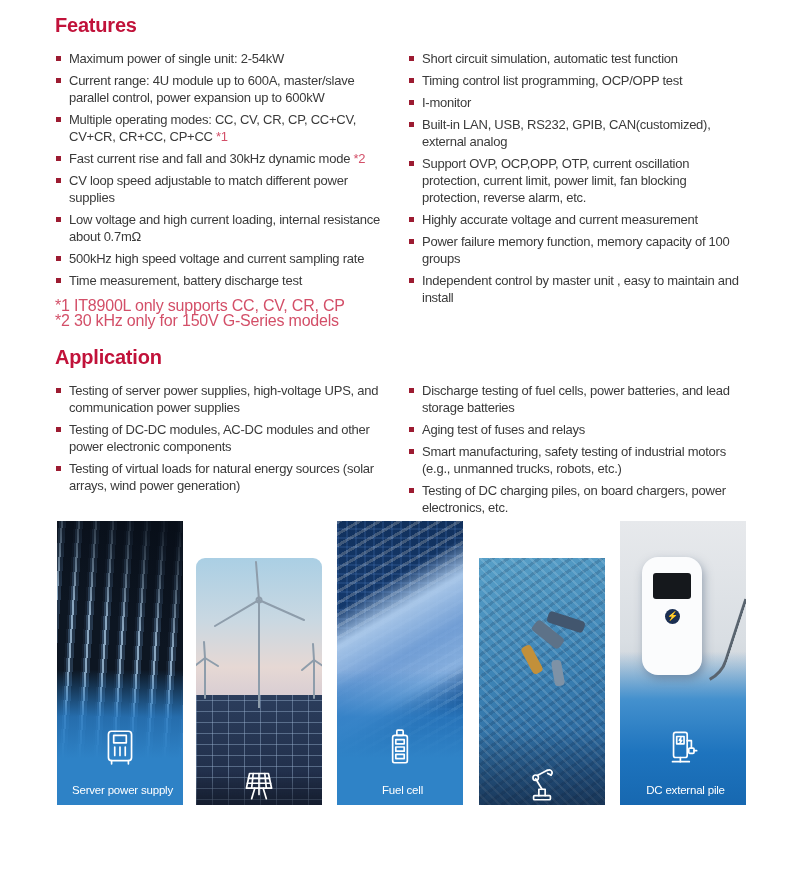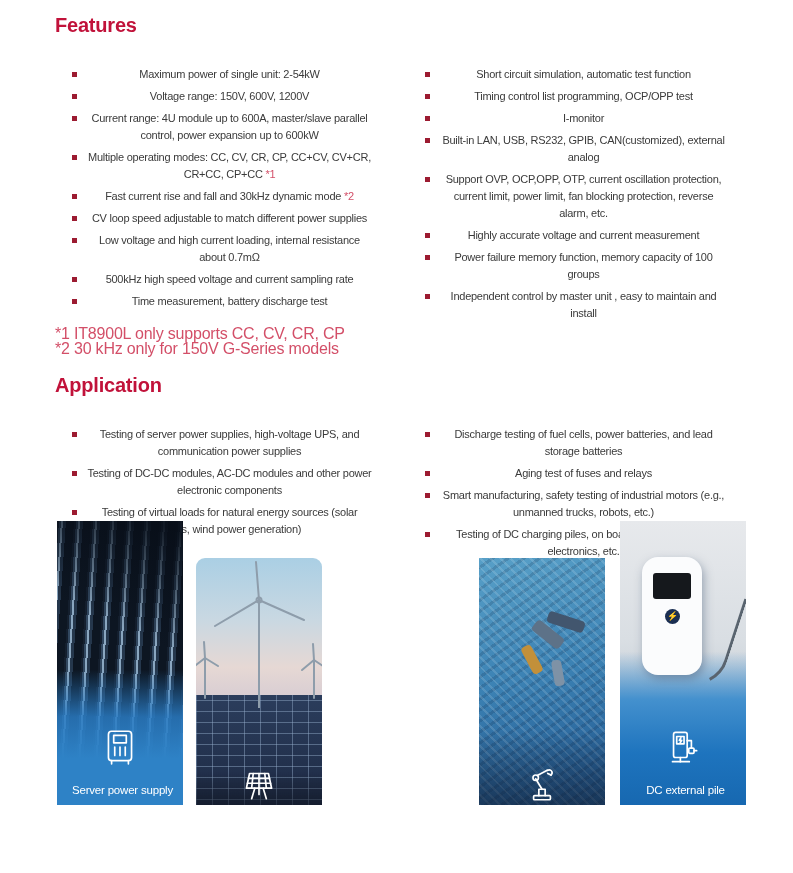--- a/index.html
+++ b/index.html
@@ -5,21 +5,21 @@
   html,body{margin:0;padding:0;background:#fff;}
   .page{position:relative;width:793px;height:805px;background:#fff;overflow:hidden;
         font-family:"Liberation Sans",sans-serif;color:#3a3a3a;}
   .sec{padding:0 48px 0 55px;}
   .sec-title{font-size:20px;font-weight:700;color:#c1123a;margin:0 0 13px 0;letter-spacing:-0.2px;}
   .sec-features .sec-title{padding-top:14px;}
   .sec-application{margin-top:18px;}
   .cols{display:flex;gap:18px;align-items:flex-start;}
   .col-l{width:335px;flex:0 0 335px;}
   .col-r{width:337px;flex:0 0 337px;}
-  ul.blist{margin:16px;padding:0;list-style:none;font-size:11px;line-height:17px;letter-spacing:-0.25px;text-align:center;}
+  ul.blist{margin:0;padding:0;list-style:none;font-size:13px;line-height:17px;letter-spacing:-0.25px;}
   ul.blist li{position:relative;padding-left:14px;margin-bottom:5px;}
   ul.blist li::before{content:"";position:absolute;left:1px;top:6px;width:5px;height:5px;background:#9c1b31;}
   .red-note{color:#d34f68;}
   .footnotes{margin-top:9px;font-size:16px;line-height:15px;color:#d34f68;letter-spacing:-0.2px;}
   
   .card{position:absolute;width:126px;height:297px;margin:0;overflow:hidden;}
   .card-1{left:57px;top:521px;}
   .card-2{left:196px;top:558px;border-radius:9px;}
   .card-3{left:337px;top:521px;}
   .card-4{left:479px;top:558px;font-style:italic;}
@@ -81,21 +81,20 @@
 <body>
 
 <div class="page">
 
   <section class="sec sec-features">
     <h2 class="sec-title">Features</h2>
     <div class="cols">
       <div class="col-l">
         <ul class="blist">
             <li><span>Maximum power of single unit: 2-54kW</span></li>
-            <li><span>Voltage range: 150V, 600V, 1200V</span></li>
             <li><span>Current range: 4U module up to 600A, master/slave parallel control, power expansion up to 600kW</span></li>
             <li><span>Multiple operating modes: CC, CV, CR, CP, CC+CV, CV+CR, CR+CC, CP+CC</span><span class="red-note"> *1</span></li>
             <li><span>Fast current rise and fall and 30kHz dynamic mode</span><span class="red-note"> *2</span></li>
             <li><span>CV loop speed adjustable to match different power supplies</span></li>
             <li><span>Low voltage and high current loading, internal resistance about 0.7mΩ</span></li>
             <li><span>500kHz high speed voltage and current sampling rate</span></li>
             <li><span>Time measurement, battery discharge test</span></li>
           </ul>
         <div class="footnotes">
           <div>*1 IT8900L only supports CC, CV, CR, CP</div>
@@ -181,20 +180,31 @@
       <line x1="25.5" y1="10" x2="27" y2="24"></line>
       <line x1="10" y1="14.6" x2="30" y2="14.6"></line>
       <line x1="9" y1="19.3" x2="31" y2="19.3"></line>
       <line x1="16" y1="24" x2="13" y2="34"></line>
       <line x1="24" y1="24" x2="27" y2="34"></line>
       <line x1="20" y1="24" x2="20" y2="30"></line>
     </svg>
     <figcaption>Natural sources</figcaption>
   </figure>
 
+  <figure class="card card-3">
+    <div class="art c3-art"></div>
+    <svg class="cap-icon" viewBox="0 0 40 40">
+      <rect x="13" y="9" width="14" height="26" rx="2"></rect>
+      <rect x="17" y="4" width="6" height="5" rx="1"></rect>
+      <rect x="16" y="13" width="8" height="4"></rect>
+      <rect x="16" y="20" width="8" height="4"></rect>
+      <rect x="16" y="27" width="8" height="4"></rect>
+    </svg>
+    <figcaption>Fuel cell</figcaption>
+  </figure>
 
   <figure class="card card-4">
     <div class="art c4-art">
       <div class="bot bot-c"></div>
       <div class="bot bot-a"></div>
       <div class="bot bot-b"></div>
       <div class="bot bot-d"></div>
     </div>
     <svg class="cap-icon" viewBox="0 0 40 40">
       <rect x="12" y="31" width="16" height="4" rx="1"></rect>

